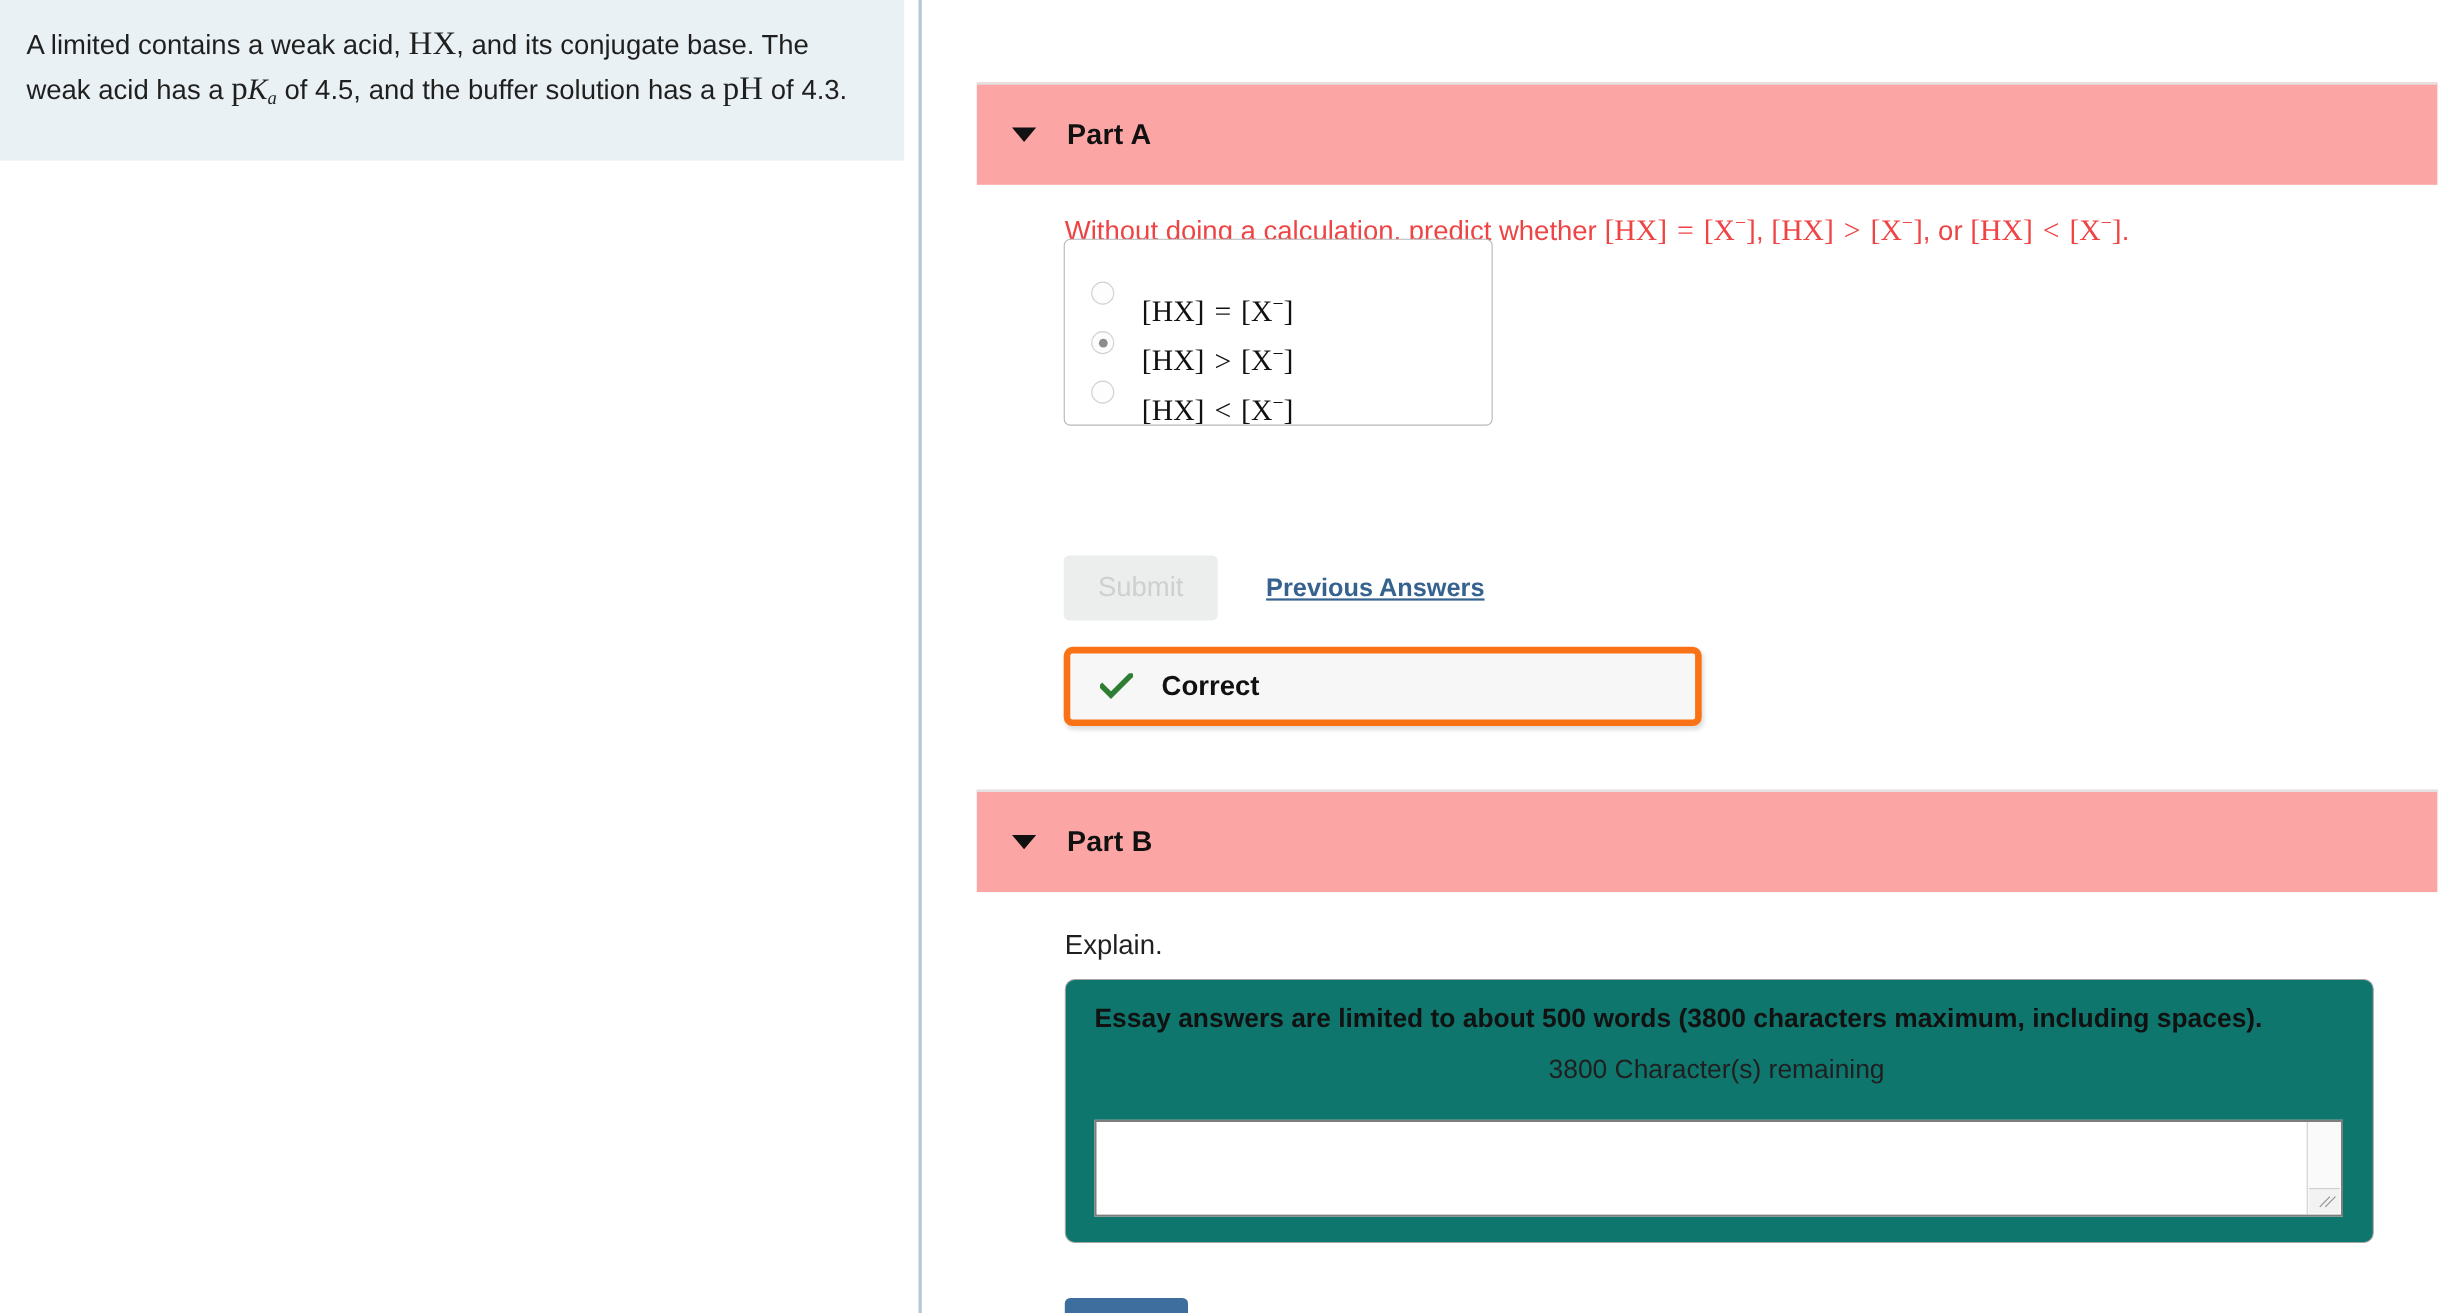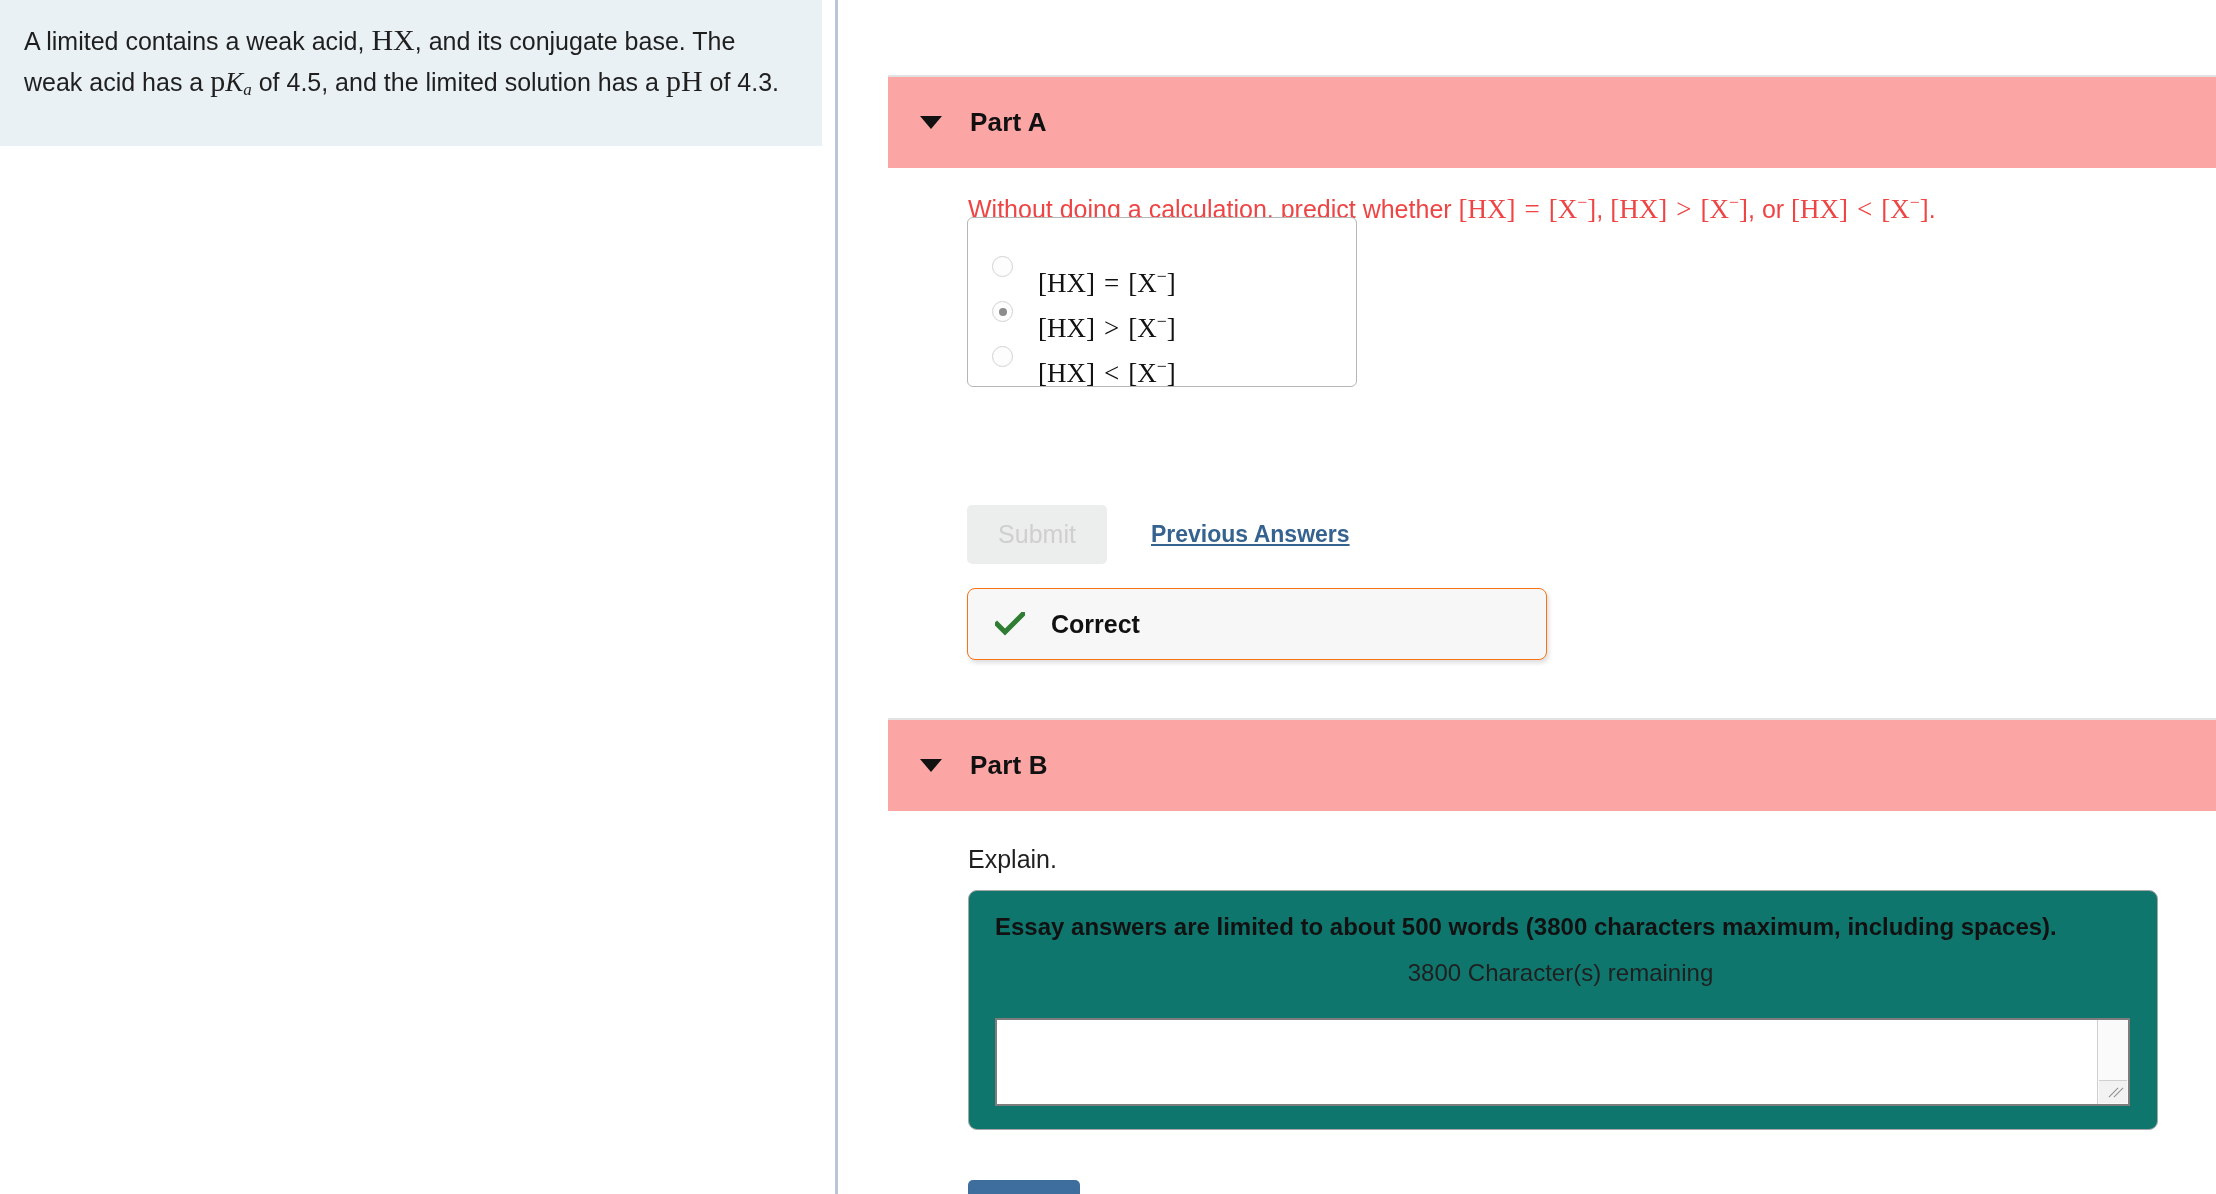--- a/index.html
+++ b/index.html
@@ -164,21 +164,21 @@
     text-decoration: underline;
     cursor: pointer;
   }
 
   
   #correct-banner {
     position: absolute;
     left: 129px; top: 588px;
     width: 580px; height: 72px;
     background: #f7f7f7;
-    border: 1px solid #f97316;
+    border: 6px solid #f97316;
     border-radius: 8px;
     box-shadow: 2px 3px 4px rgba(0,0,0,.13);
     box-sizing: border-box;
     display: flex;
     align-items: center;
     padding-left: 27px;
   }
   #check-icon { width: 30px; height: 24px; flex: 0 0 auto; }
   #correct-label {
     margin-left: 26px;
@@ -271,21 +271,21 @@
     border: none;
     border-radius: 5px;
     cursor: pointer;
   }
 </style>
 </head>
 <body>
 
 <div id="left-pane">
   <div id="problem-statement">
-    <span>A limited contains a weak acid, </span><span class="mathsr">HX</span><span>, and its conjugate base. The weak acid has a </span><span class="mathsr">p</span><span class="mathit">K</span><span class="sub">a</span><span> of 4.5, and the limited solution has a </span><span class="mathsr">pH</span><span> of 4.3.</span>
+    <span>A limited contains a weak acid, </span><span class="mathsr">HX</span><span>, and its conjugate base. The weak acid has a </span><span class="mathsr">p</span><span class="mathit">K</span><span class="sub">a</span><span> of 4.5, and the buffer solution has a </span><span class="mathsr">pH</span><span> of 4.3.</span>
   </div>
 </div>
 
 <div id="divider"></div>
 
 <div id="right-pane">
 
   <div class="part-band" id="part-a-band">
     <div class="band-caret"></div>
     <div class="band-title">Part A</div>

